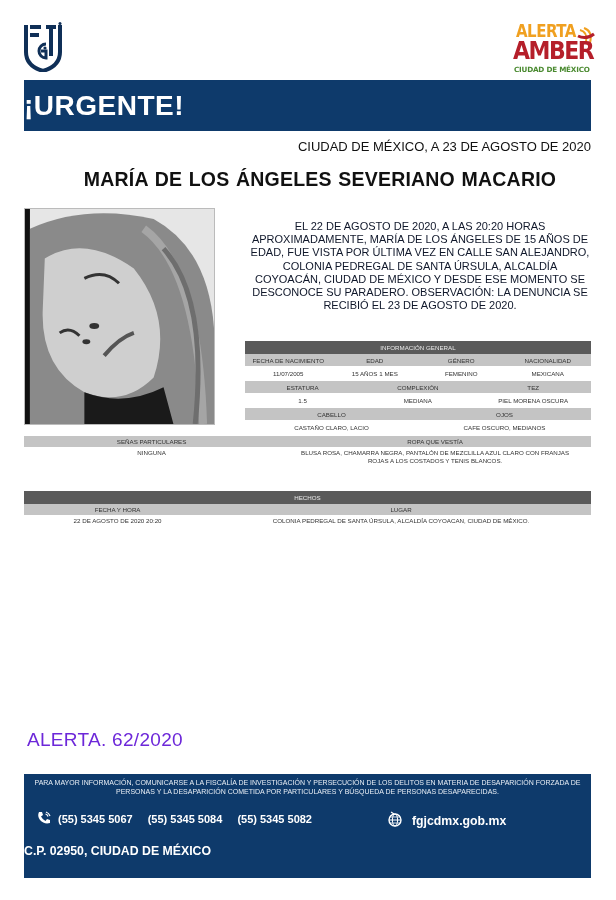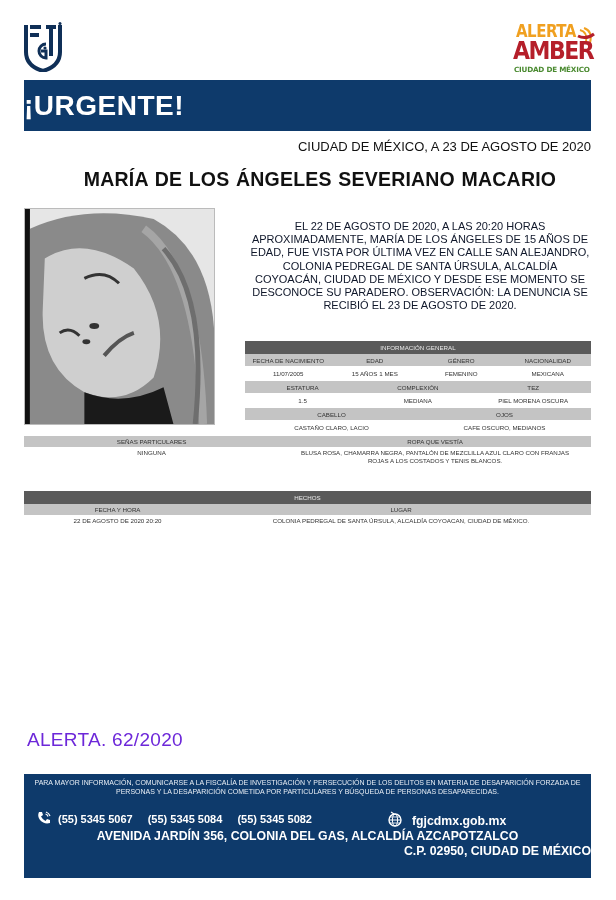--- a/index.html
+++ b/index.html
@@ -61,21 +61,21 @@
 
   
   .footer { position: absolute; left: 24px; top: 774px; width: 567px; height: 104px; background: #0e3a6b; color: #fff; }
   .footer .note { position: absolute; left: 0; top: 4px; width: 567px; text-align: center; font-size: 7px; line-height: 9px; color: #e8eef5; }
   .footer .phones { position: absolute; left: 34px; top: 39px; font-weight: bold; font-size: 11px; white-space: nowrap; }
   .footer .phones span { margin-right: 12px; }
   .footer .phone-icon { position: absolute; left: 12px; top: 36px; width: 16px; height: 16px; }
   .footer .web-icon { position: absolute; left: 363px; top: 37px; width: 16px; height: 16px; }
   .footer .web { position: absolute; left: 388px; top: 40px; font-weight: bold; font-size: 12.3px; }
   .footer .addr1 { position: absolute; left: 0; width: 567px; top: 55px; text-align: center; font-weight: bold; font-size: 12.3px; }
-  .footer .addr2 { position: absolute; left: 0; width: 567px; top: 70px; text-align: right; font-weight: bold; font-size: 12.3px; }
+  .footer .addr2 { position: absolute; left: 0; width: 567px; top: 70px; text-align: left; font-weight: bold; font-size: 12.3px; }
 </style>
 </head>
 <body>
 
 <div class="fgj-logo">
   <svg class="fgj-mark" viewBox="0 0 38 50">
     <path d="M2 3 L2 30 Q2 44 19 49 Q36 44 36 30 L36 3" fill="none" stroke="#0f2f57" stroke-width="4"></path>
     <rect x="6" y="3" width="11" height="4" fill="#0f2f57"></rect>
     <rect x="6" y="11" width="9" height="4" fill="#0f2f57"></rect>
     <rect x="22" y="3" width="10" height="4" fill="#0f2f57"></rect>
@@ -238,15 +238,14 @@
   </div>
   <svg class="web-icon" viewBox="0 0 16 16">
     <circle cx="8" cy="9" r="6" fill="none" stroke="#fff" stroke-width="1.4"></circle>
     <ellipse cx="8" cy="9" rx="2.6" ry="6" fill="none" stroke="#fff" stroke-width="1"></ellipse>
     <line x1="2" y1="9" x2="14" y2="9" stroke="#fff" stroke-width="1"></line>
     <line x1="3" y1="6" x2="13" y2="6" stroke="#fff" stroke-width="0.8"></line>
     <line x1="3" y1="12" x2="13" y2="12" stroke="#fff" stroke-width="0.8"></line>
     <path d="M4 1 L7 3" stroke="#fff" stroke-width="1.2"></path>
   </svg>
   <div class="web">fgjcdmx.gob.mx</div>
-  <div class="addr1">AVENIDA JARDÍN 356, COLONIA DEL GAS, ALCALDÍA AZCAPOTZALCO</div>
   <div class="addr2">C.P. 02950, CIUDAD DE MÉXICO</div>
 </div>
 
 </body></html>

